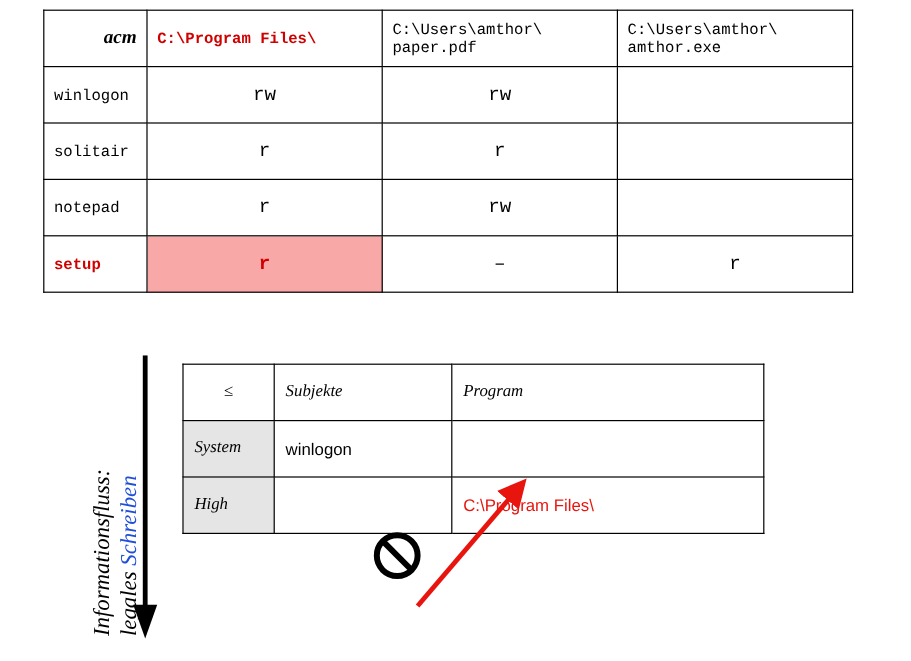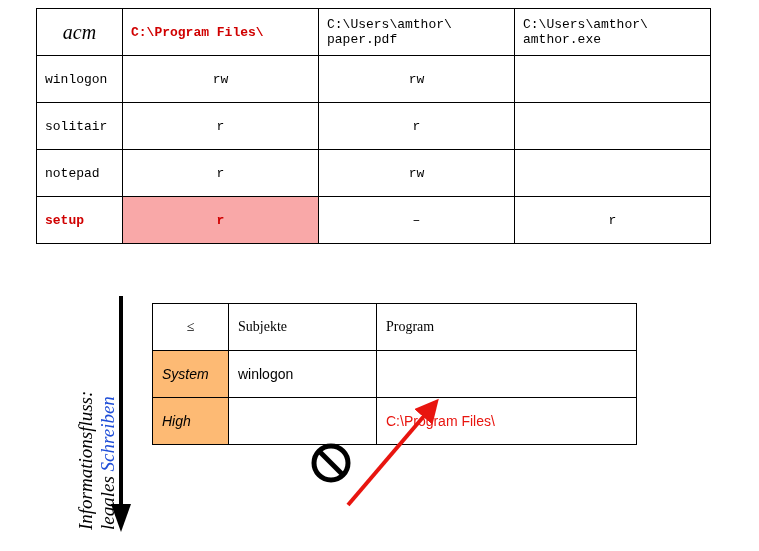--- a/index.html
+++ b/index.html
@@ -28,23 +28,23 @@
     border: 1px solid #000000;
     padding: 6px 8px;
     vertical-align: middle;
     height: 34px;
   }
   #acm-table .col-subj { width: 86px; }
   #acm-table .col-obj  { width: 196px; }
   .acm-corner {
     font-family: "Liberation Serif", serif;
     font-style: italic;
-    font-weight: normal;
-    font-size: 20px;
-    text-align: center;
+    font-weight: bold;
+    font-size: 16px;
+    text-align: right;
   }
   .acm-colhead {
     font-family: "Liberation Mono", "DejaVu Sans Mono", monospace;
     font-size: 13px;
     text-align: left;
     vertical-align: top;
   }
   .acm-colhead.red {
     color: #d00000;
     font-weight: bold;
@@ -53,21 +53,21 @@
     font-family: "Liberation Mono", "DejaVu Sans Mono", monospace;
     font-size: 13px;
     text-align: left;
   }
   .acm-rowhead.red {
     color: #d00000;
     font-weight: bold;
   }
   .acm-cell {
     font-family: "Liberation Mono", "DejaVu Sans Mono", monospace;
-    font-size: 13px;
+    font-size: 16px;
     text-align: center;
   }
   .acm-cell.hl {
     background: #f9a8a8;
     color: #d00000;
     font-weight: bold;
   }
 
   
   #lattice-table {
@@ -83,27 +83,28 @@
     vertical-align: middle;
     height: 36px;
     font-size: 14px;
   }
   #lattice-table .col-level { width: 76px; }
   #lattice-table .col-subj  { width: 148px; }
   #lattice-table .col-obj   { width: 260px; }
 
   .lat-head {
     font-family: "Liberation Serif", serif;
+    font-style: italic;
     font-size: 15px;
     font-weight: normal;
   }
   .lat-head.center { text-align: center; font-style: normal; font-size: 16px; }
   .lat-level {
-    background: #fdba74;
-    font-family: Liberation Sans, sans-serif;
+    background: #e5e5e5;
+    font-family: Liberation Serif, serif;
     font-style: italic;
     font-size: 15px;
   }
   .lat-cell { font-family: "Liberation Sans", sans-serif; font-size: 14px; }
   .lat-cell.red { color: #e8150f; }
 
   
   #flow-label {
     position: absolute;
     left: 28px;

